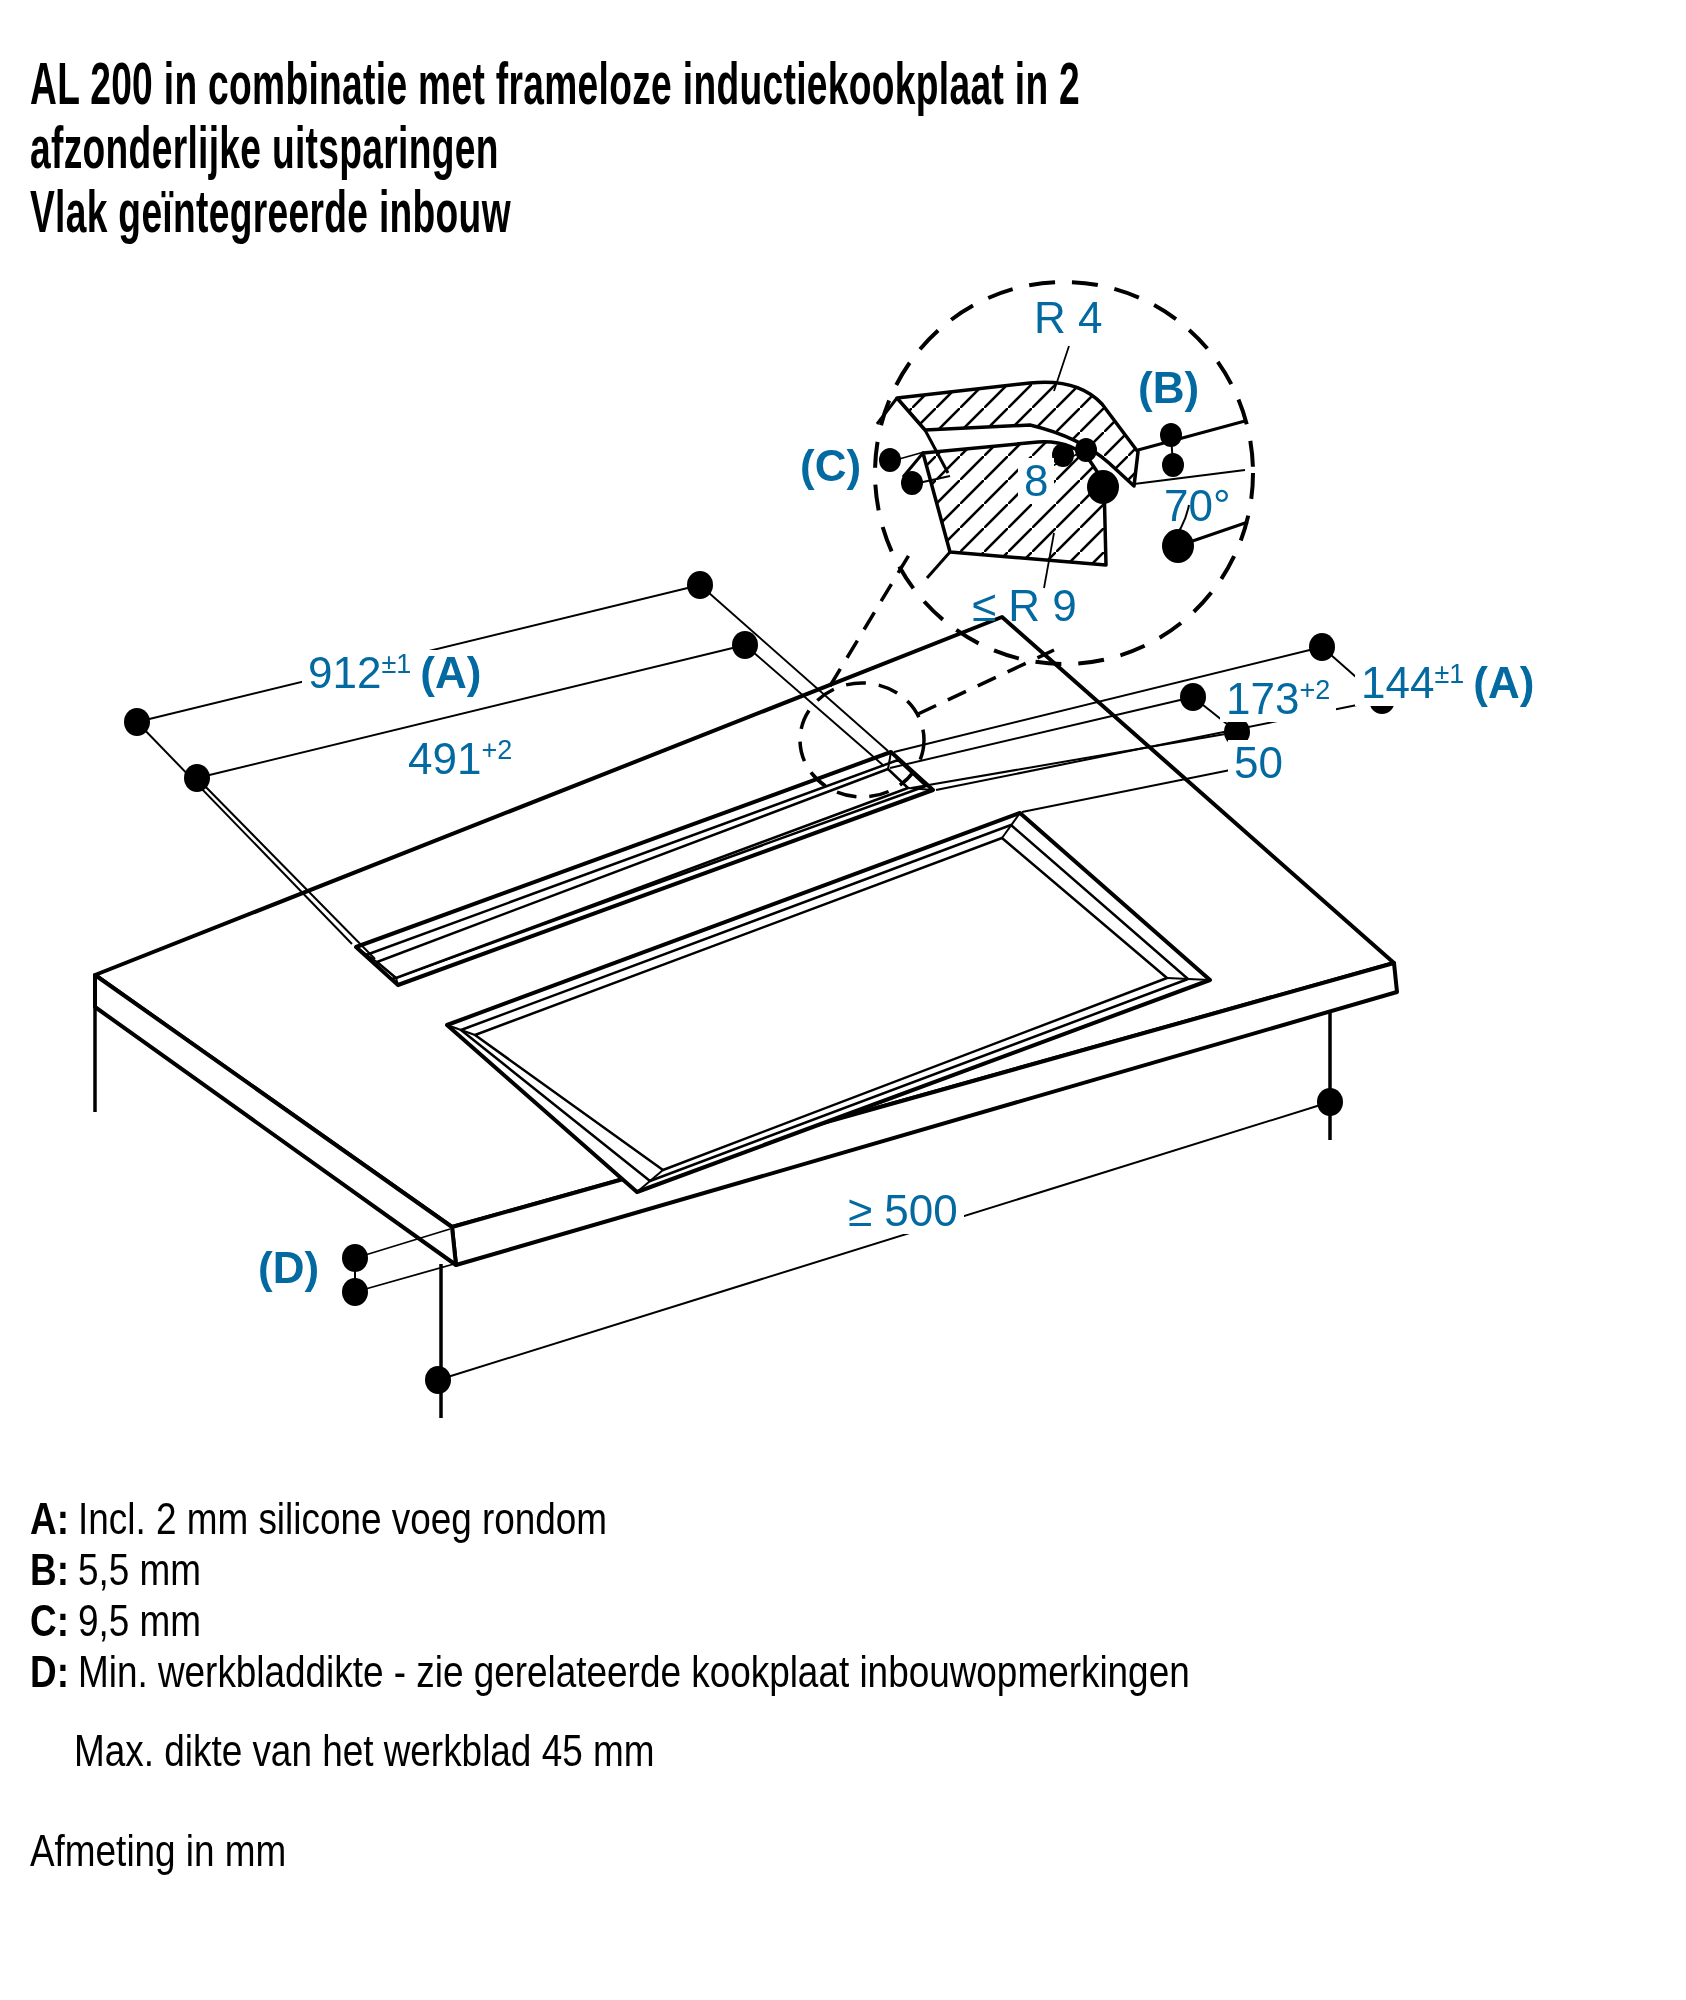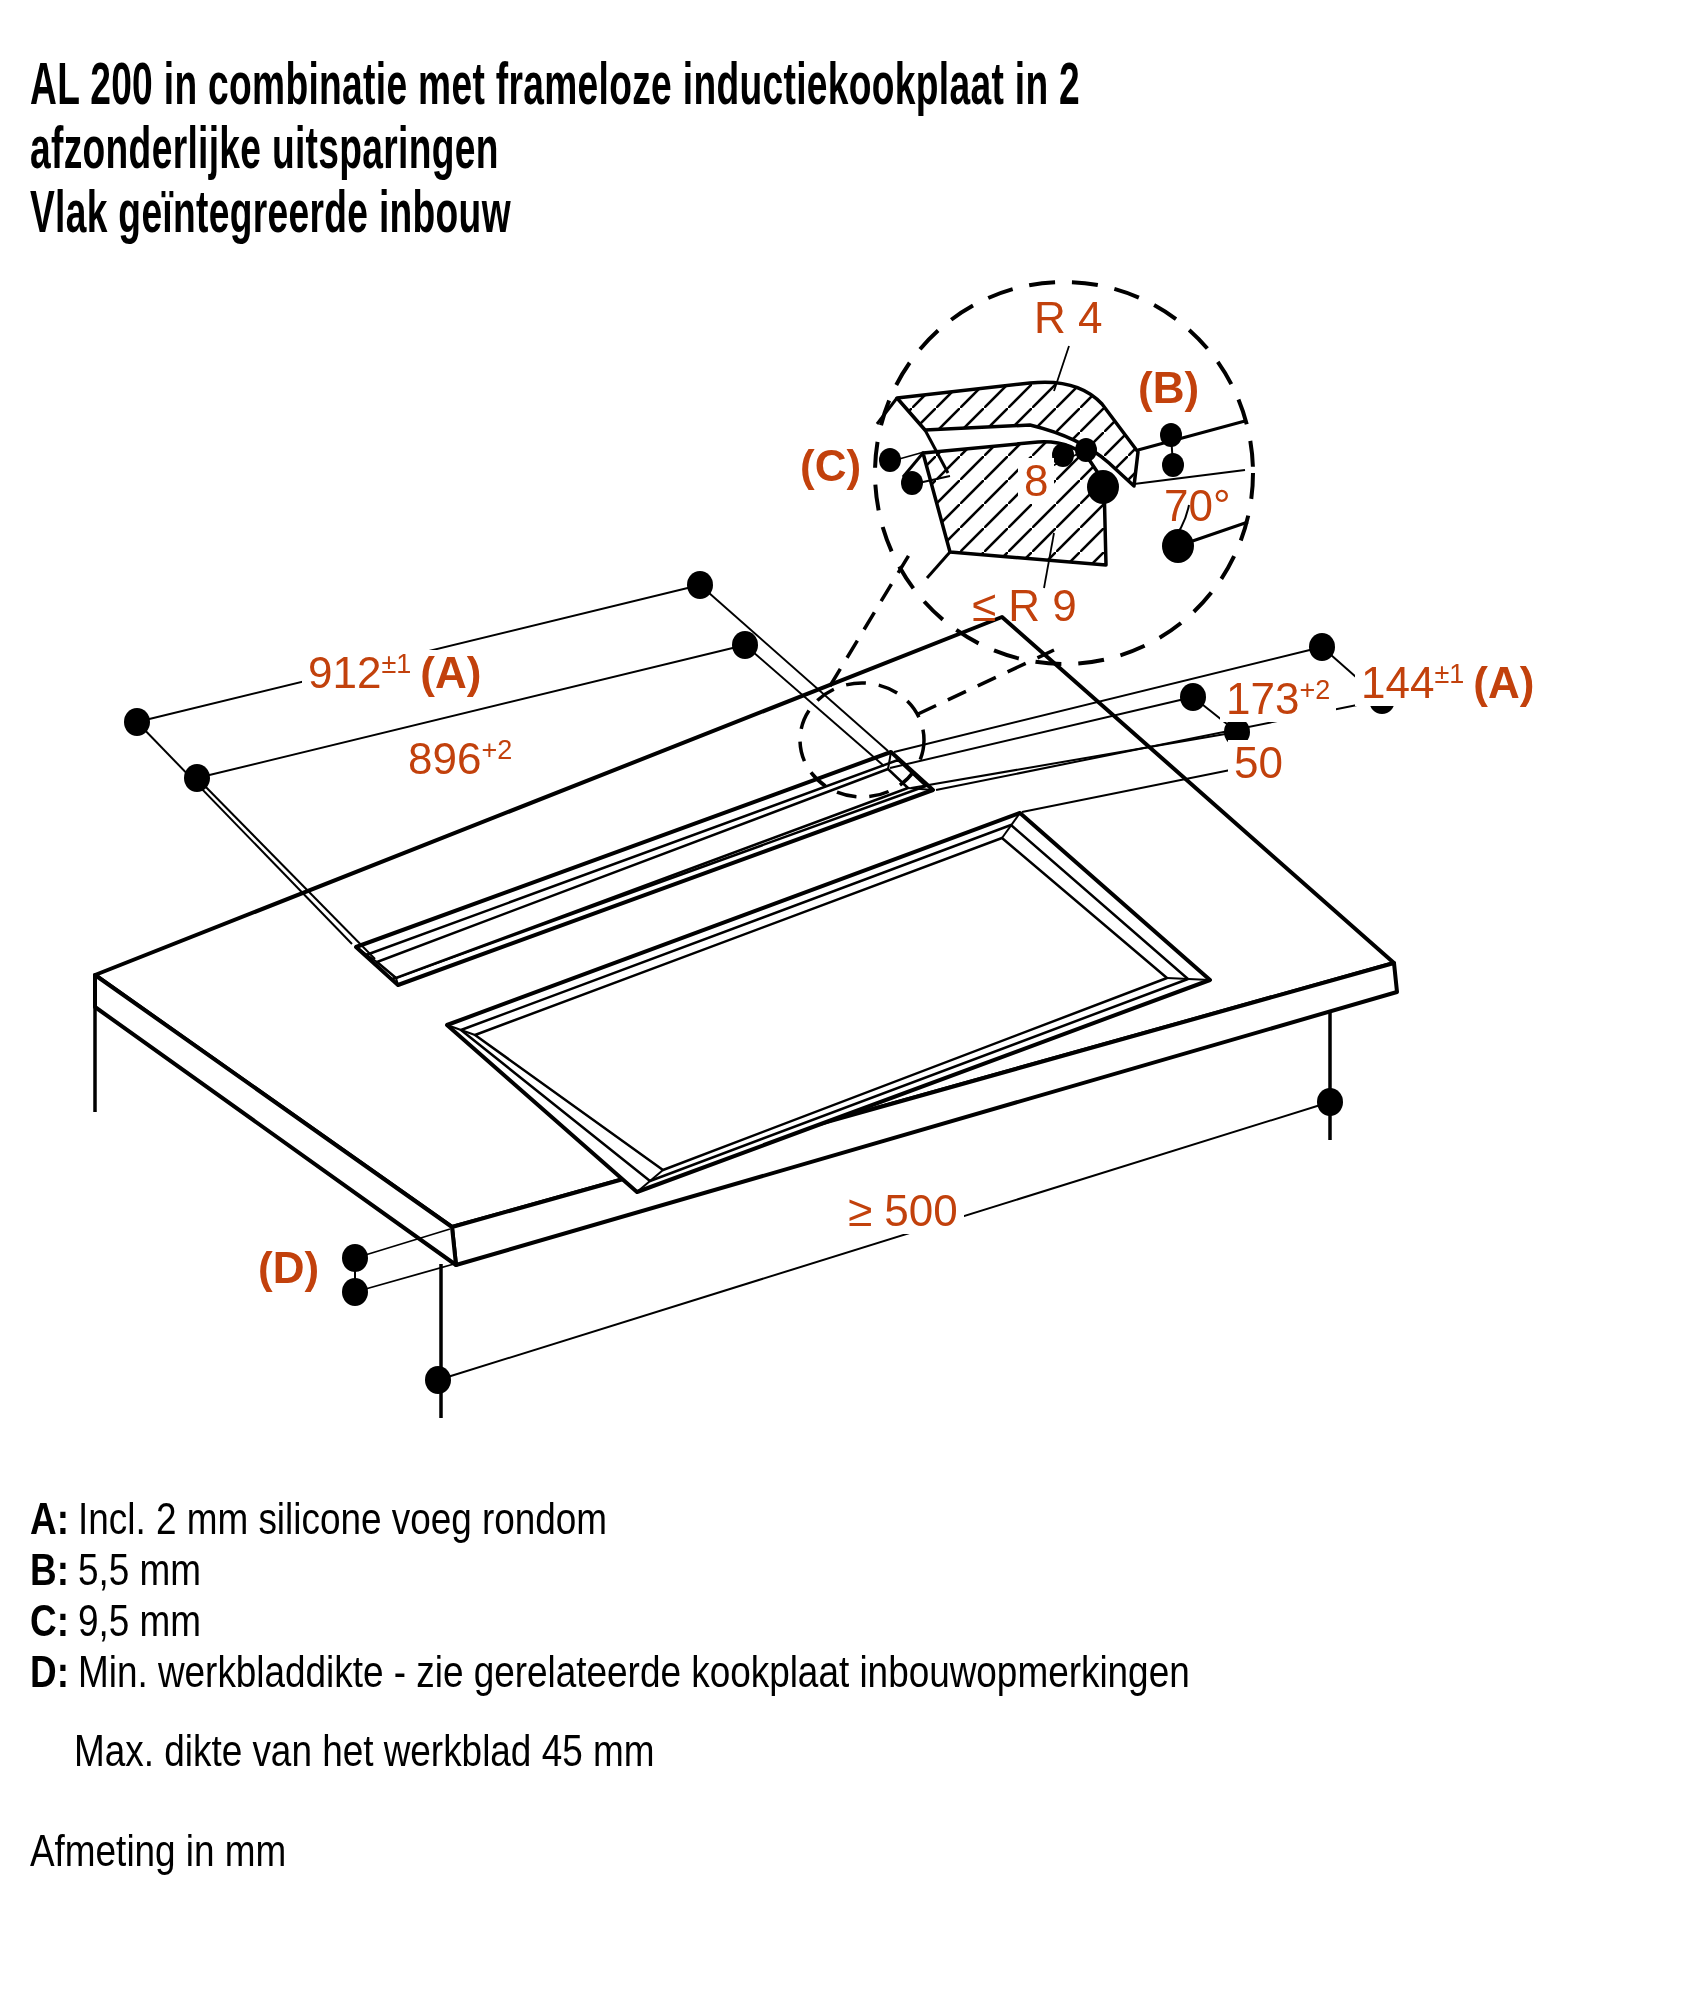--- a/index.html
+++ b/index.html
@@ -2,21 +2,21 @@
 <html><head>
 <meta charset="utf-8">
 <style>
   html,body{margin:0;padding:0}
   body{
     width:1686px;height:2000px;position:relative;overflow:hidden;
     background:#ffffff;color:#000;
     font-family:"Liberation Sans", sans-serif;
   }
   #drawing{position:absolute;left:0;top:0}
-  .lbl{position:absolute;font-size:44px;line-height:1;white-space:nowrap;color:#c2410c}
+  .lbl{position:absolute;font-size:44px;line-height:1;white-space:nowrap;color:#0369a1}
   .lbl.bg{background:#fff;padding:1px 6px}
   .lbl .sup{font-size:27px;position:relative;top:-15px}
   .lbl .ref{font-weight:bold;margin-left:9px}
   .lbl.bold{font-weight:bold}
   #title{
     position:absolute;left:30px;top:52px;
     font-size:59px;font-weight:bold;line-height:64px;letter-spacing:0.5px;
     transform:scaleX(0.63);transform-origin:0 0;white-space:nowrap;
   }
   .legendrow{
@@ -162,21 +162,21 @@
 <div id="title">
   <div>AL 200 in combinatie met frameloze inductiekookplaat in 2</div>
   <div>afzonderlijke uitsparingen</div>
   <div>Vlak geïntegreerde inbouw</div>
 </div>
 
 <div class="lbl bg" style="left:302px;top:650px">
   <span>912</span><span class="sup">±1</span><span class="ref">(A)</span>
 </div>
 <div class="lbl bg" style="left:402px;top:736px">
-  <span>896</span><span class="sup">+2</span>
+  <span>491</span><span class="sup">+2</span>
 </div>
 <div class="lbl bg" style="left:1355px;top:660px">
   <span>144</span><span class="sup">±1</span><span class="ref">(A)</span>
 </div>
 <div class="lbl bg" style="left:1220px;top:676px">
   <span>173</span><span class="sup">+2</span>
 </div>
 <div class="lbl bg" style="left:1228px;top:740px">
   <span>50</span>
 </div>

